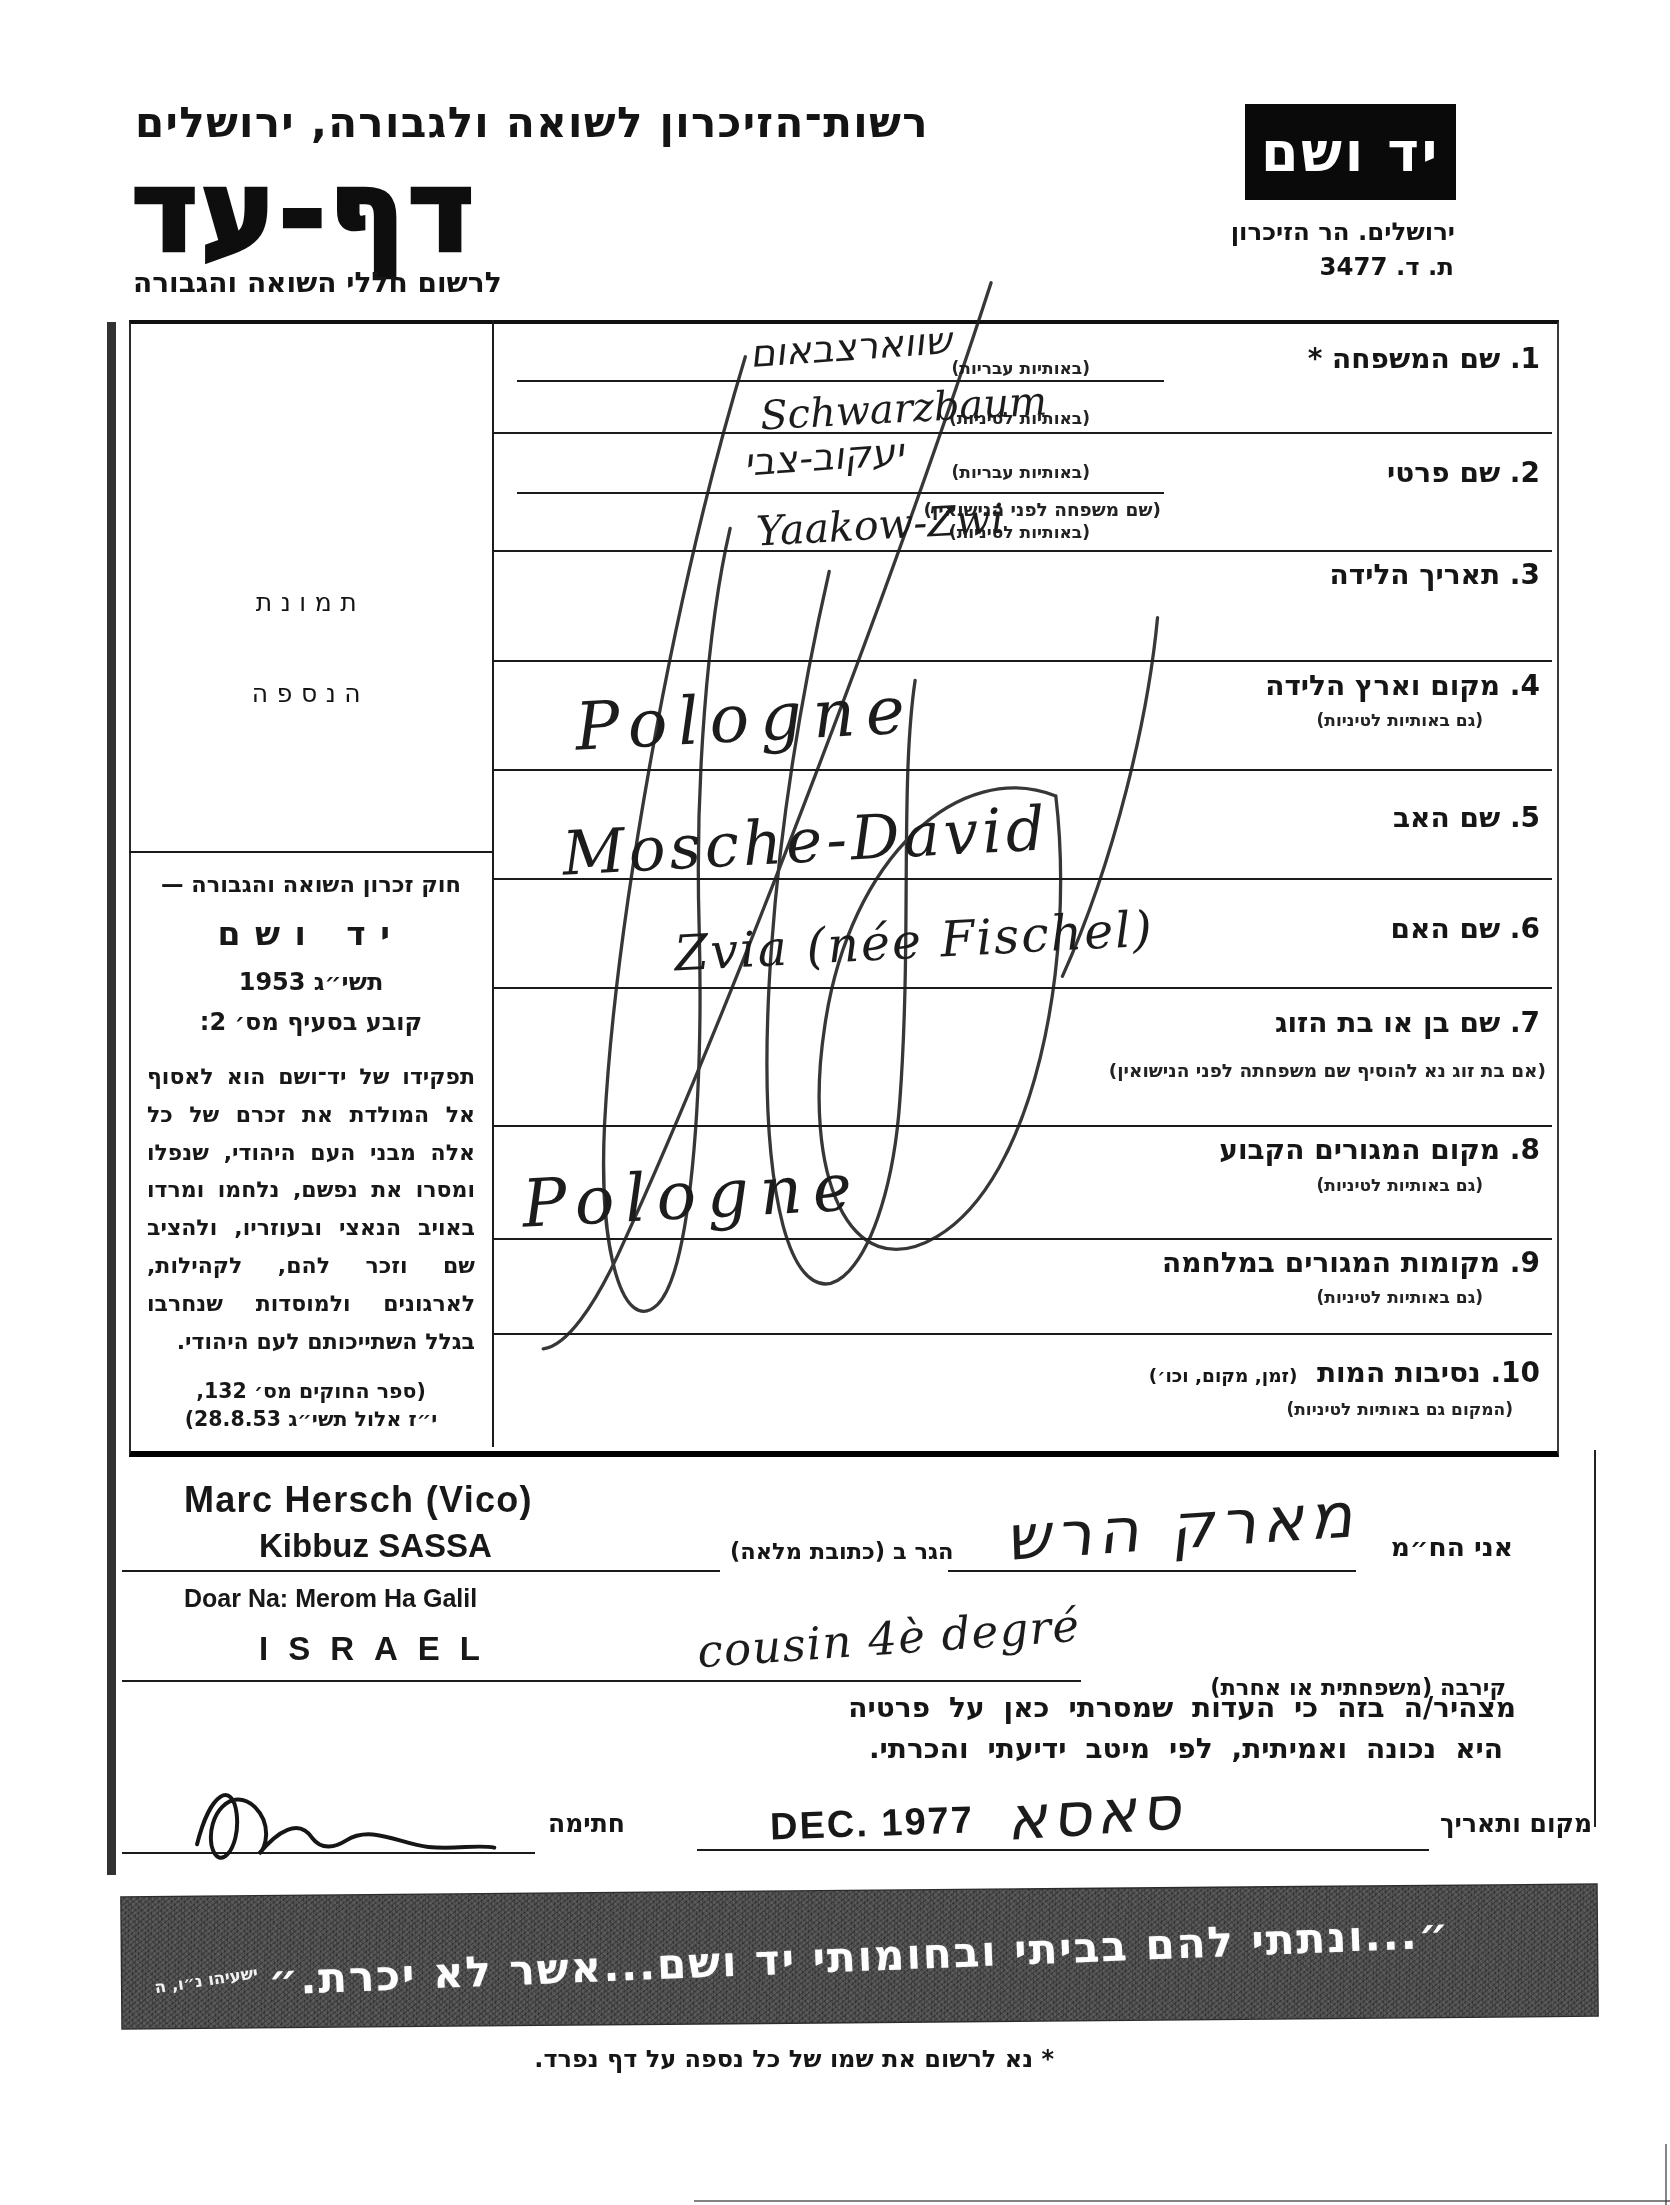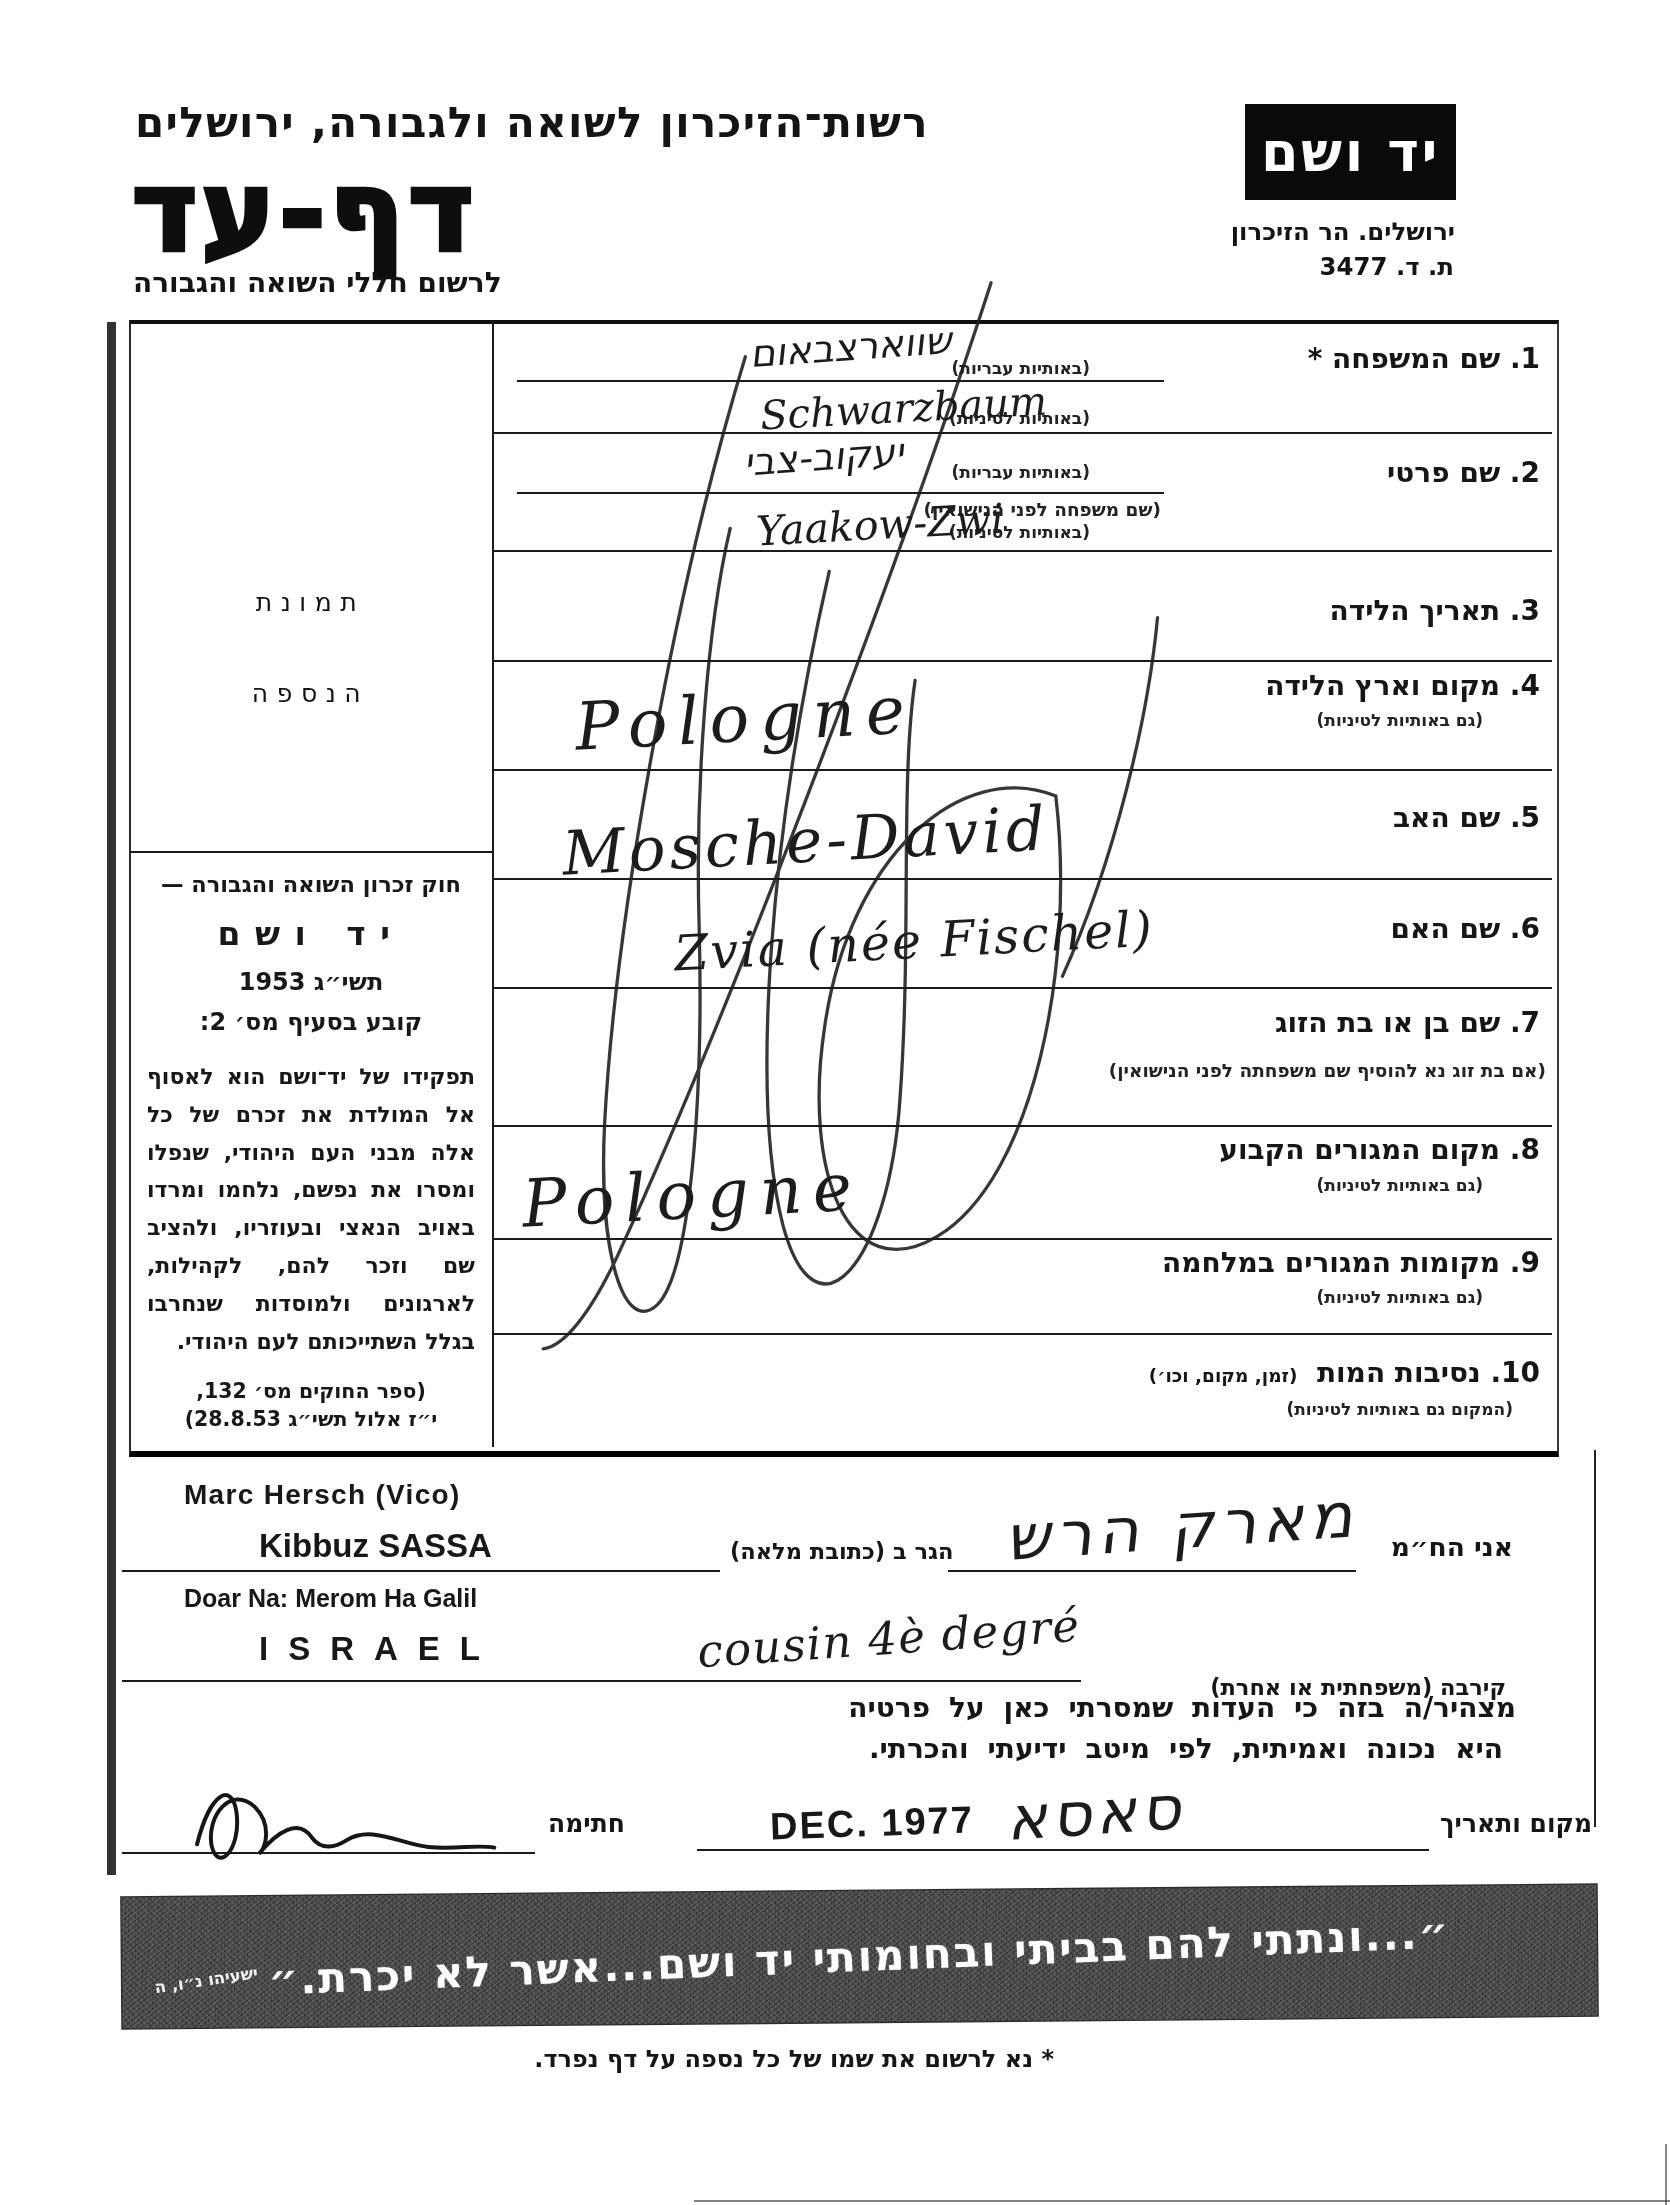--- a/index.html
+++ b/index.html
@@ -87,21 +87,21 @@
 
   <div class="lbl" style="right:131px;top:342px;">1. שם המשפחה *</div>
   <div class="sub" style="right:581px;top:358px;">(באותיות עבריות)</div>
   <div class="sub" style="right:581px;top:408px;">(באותיות לטיניות)</div>
 
   <div class="lbl" style="right:131px;top:456px;">2. שם פרטי</div>
   <div class="sub" style="right:581px;top:462px;">(באותיות עבריות)</div>
   <div class="sub" style="right:510px;top:499px;font-size:18.5px;">(שם משפחה לפני הנישואין)</div>
   <div class="sub" style="right:581px;top:522px;">(באותיות לטיניות)</div>
 
-  <div class="lbl" style="right:131px;top:594px;">3. תאריך הלידה</div>
+  <div class="lbl" style="right:131px;top:558px;">3. תאריך הלידה</div>
 
   <div class="lbl" style="right:131px;top:669px;">4. מקום וארץ הלידה</div>
   <div class="sub" style="right:188px;top:710px;">(גם באותיות לטיניות)</div>
 
   <div class="lbl" style="right:131px;top:801px;">5. שם האב</div>
 
   <div class="lbl" style="right:131px;top:912px;">6. שם האם</div>
 
   <div class="lbl" style="right:131px;top:1006px;">7. שם בן או בת הזוג</div>
   <div class="sub" style="right:125px;top:1060px;font-size:18.5px;">(אם בת זוג נא להוסיף שם משפחתה לפני הנישואין)</div>
@@ -119,21 +119,21 @@
   <div class="hwl" style="left:760px;top:385px;font-size:40px;">Schwarzbaum</div>
 
   <div class="hwh" style="left:747px;top:435px;font-size:38px;">יעקוב-צבי</div>
   <div class="hwl" style="left:756px;top:501px;font-size:41px;">Yaakow-Zwi</div>
 
   <div class="hwl" style="left:575px;top:680px;font-size:66px;letter-spacing:10.6px;">Pologne</div>
   <div class="hwl" style="left:562px;top:805px;font-size:61px;letter-spacing:4px;">Mosche-David</div>
   <div class="hwl" style="left:674px;top:913px;font-size:49px;letter-spacing:2px;">Zvia (née Fischel)</div>
   <div class="hwl" style="left:522px;top:1157px;font-size:66px;letter-spacing:10.6px;">Pologne</div>
 
-  <div class="stamp" style="left:184px;top:1479px;font-size:28px;letter-spacing:1.3px;">Marc Hersch (Vico)</div>
+  <div class="stamp" style="left:184px;top:1479px;font-size:36px;letter-spacing:1.3px;">Marc Hersch (Vico)</div>
   <div class="stamp" style="left:259px;top:1527px;font-size:33px;">Kibbuz SASSA</div>
   <div class="stamp" style="left:184px;top:1584px;font-size:25px;">Doar Na: Merom Ha Galil</div>
   <div class="stamp" style="left:259px;top:1630px;font-size:33px;letter-spacing:20px;">ISRAEL</div>
 
   <div class="ln" style="left:122px;top:1570px;width:598px;"></div>
   <div class="lbl" style="left:730px;top:1538px;font-size:22.5px;">הגר ב (כתובת מלאה)</div>
   <div class="ln" style="left:948px;top:1570px;width:408px;"></div>
   <div class="hwh" style="left:1011px;top:1490px;font-size:63px;letter-spacing:5.3px;">מארק הרש</div>
   <div class="lbl" style="right:158px;top:1531px;font-size:26.4px;">אני הח״מ</div>
 

